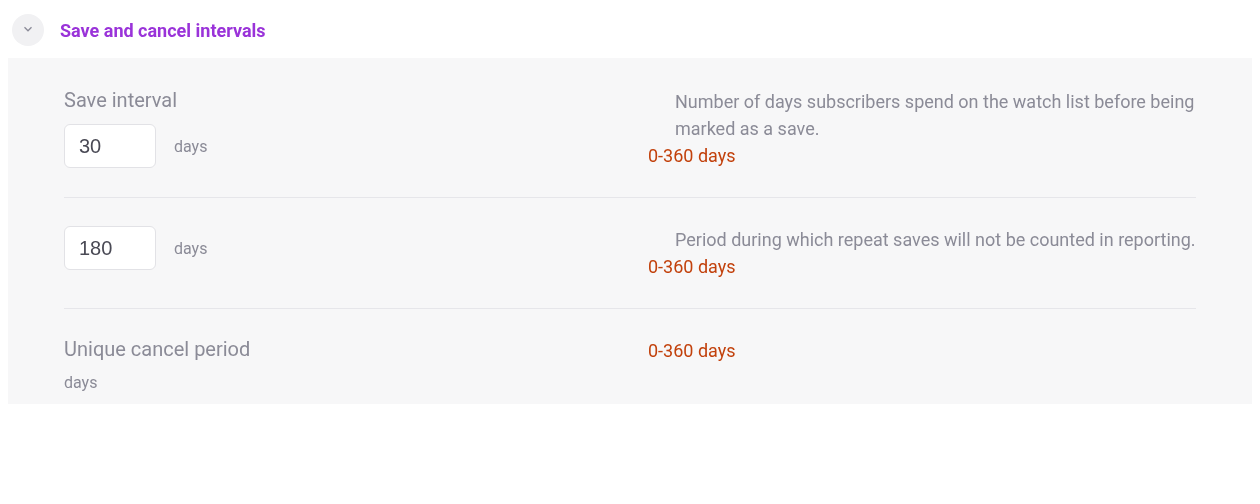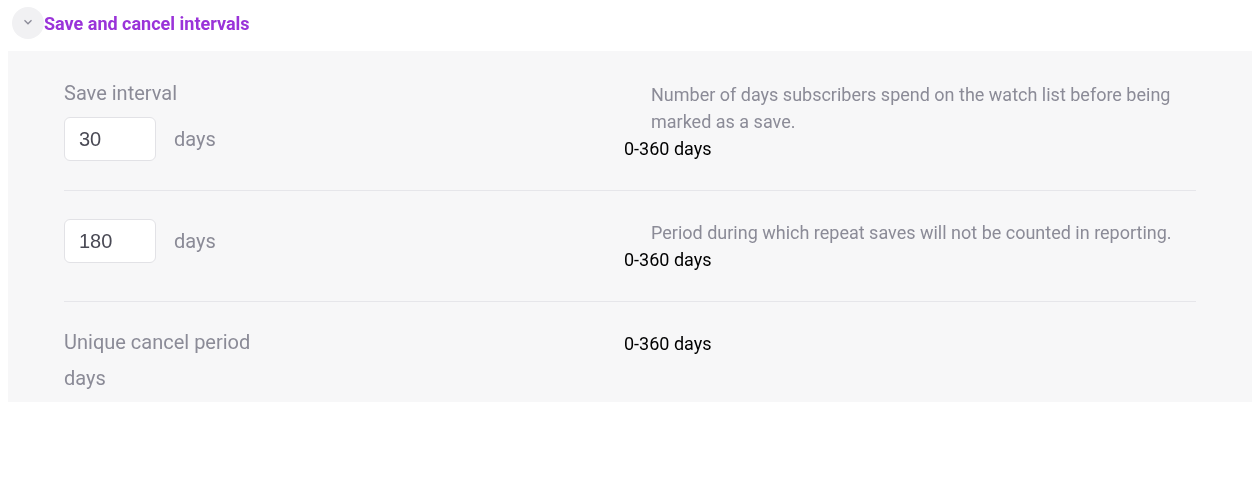--- a/index.html
+++ b/index.html
@@ -10,22 +10,22 @@
     body {
       font-family: -apple-system, BlinkMacSystemFont, "Segoe UI", Roboto, Helvetica, Arial, sans-serif;
       background: #ffffff;
       width: 1260px;
       height: 504px;
       overflow: hidden;
     }
     .section-header {
       display: flex;
       align-items: center;
-      padding: 7px 12px 12px 12px;
-      gap: 0;
+      padding: 14px 12px 12px 12px;
+      gap: 16px;
     }
     .chevron-wrap {
       width: 32px;
       height: 32px;
       border-radius: 50%;
       background: #f1f1f3;
       display: flex;
       align-items: center;
       justify-content: center;
       cursor: pointer;
@@ -42,21 +42,21 @@
       font-size: 18px;
       font-weight: 700;
     }
     .panel {
       background: #f7f7f8;
       margin: 0 8px;
       padding: 30px 56px 12px 56px;
     }
     .row {
       display: flex;
-      gap: 40px;
+      gap: 64px;
       padding: 0 0 28px 0;
       border-bottom: 1px solid #e6e6ea;
       margin-bottom: 28px;
     }
     .row.last {
       border-bottom: none;
       margin-bottom: 0;
       padding-bottom: 0;
     }
     .left {
@@ -83,30 +83,30 @@
       background: #ffffff;
       border: 1px solid #e2e2e6;
       border-radius: 6px;
       font-size: 20px;
       color: #4a4a55;
       padding: 0 14px;
       outline: none;
     }
     .unit {
       color: #8b8b97;
-      font-size: 20px;
+      font-size: 16px;
     }
     .desc {
       color: #8b8b97;
       font-size: 18px;
       line-height: 1.5;
       margin-left: 27px;
     }
     .range {
-      color: #000000;
+      color: #c2410c;
       font-size: 18px;
       line-height: 1.5;
     }
   </style>
 </head>
 <body>
 
 <div class="section-header">
   <div class="chevron-wrap">
     <span>

